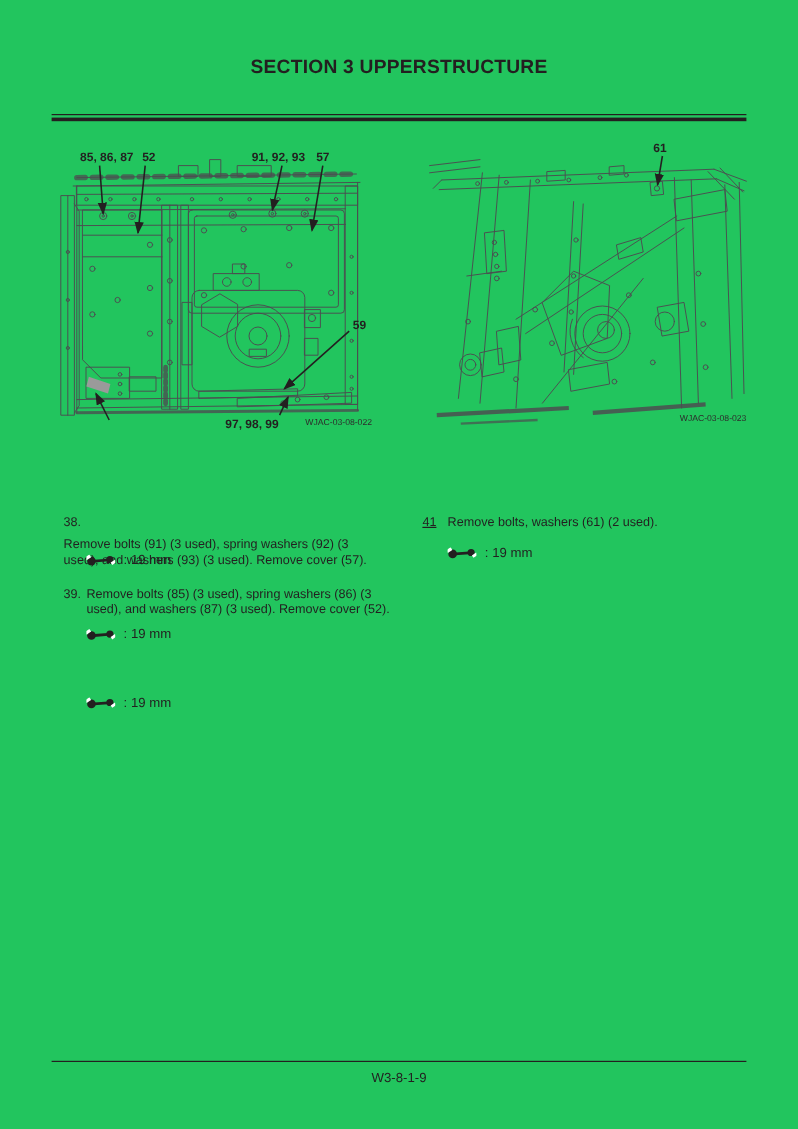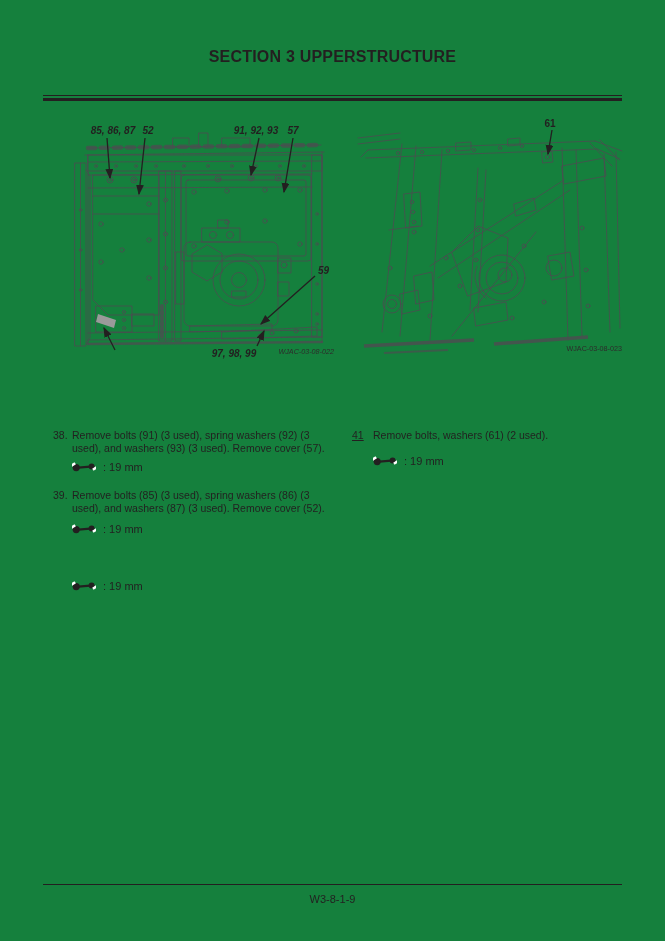--- a/index.html
+++ b/index.html
@@ -1,17 +1,17 @@
 <!DOCTYPE html>
 <html><head>
 <meta charset="utf-8">
 <style>
   html,body{margin:0;padding:0;background:#e8e8e8;}
   .page{
-    position:relative;width:665px;height:941px;background:#15803d;
+    position:relative;width:665px;height:941px;background:#22c55e;
     font-family:"Liberation Sans","DejaVu Sans",sans-serif;color:#231f20;
     overflow:hidden;margin:0 auto;
   }
   .hdr-section{
     position:absolute;top:48px;left:0;width:100%;text-align:center;
     font-size:16px;font-weight:bold;letter-spacing:.2px;
   }
   .hdr-group{
     position:absolute;top:73px;left:0;width:100%;text-align:center;
     font-size:12.5px;font-weight:bold;
@@ -46,21 +46,21 @@
   .figcode{font-family:"Liberation Sans","DejaVu Sans",sans-serif;font-size:7.2px;fill:#2e2a2b;}
 </style>
 </head>
 <body>
 
 <div class="page">
 
   <div class="hdr-section">SECTION 3 UPPERSTRUCTURE</div>
   <div class="double-rule"></div>
 
-  <div class="fig" style="left:72px;top:118px;font-style:italic;">
+  <div class="fig" style="left:48px;top:118px;">
     <svg width="274" height="246" viewBox="0 0 274 246">
       <defs>
         <marker id="ah" markerWidth="9" markerHeight="8" refX="7" refY="3" orient="auto">
           <path d="M0,0 L8,3 L0,6 Z" fill="#231f20"></path>
         </marker>
       </defs>
 
       <g class="art">
         <rect x="3" y="45" width="11" height="183"></rect>
         <line x1="8.5" y1="45" x2="8.5" y2="228"></line>
@@ -315,21 +315,21 @@
         <line x1="138" y1="234" x2="232" y2="227" stroke-width="3.5" opacity=".85"></line>
         <line x1="28" y1="243" x2="92" y2="240" stroke-width="2" opacity=".7"></line>
       </g>
 
       <text class="lbl" x="194" y="17" text-anchor="middle">61</text>
       <line class="callout" x1="196" y1="20" x2="192" y2="44" marker-end="url(#ah)"></line>
       <text class="figcode" x="266" y="241" text-anchor="end">WJAC-03-08-023</text>
     </svg>
   </div>
 
-  <div class="step" style="left:53px;top:429px;">
+  <div class="step" style="left:53px;top:429px;flex-direction:column;">
     <span class="num">38.</span>
     <span class="txt">Remove bolts (91) (3 used), spring washers (92) (3 used), and washers (93) (3 used). Remove cover (57).</span>
   </div>
   <div class="toolline" style="left:72px;top:461px;">
     <svg width="24" height="11" viewBox="0 0 24 11">
       <circle cx="4.2" cy="5.6" r="3.6" fill="#231f20"></circle>
       <rect x="-1" y="1.2" width="4.6" height="2.6" fill="#ffffff" transform="rotate(-34 1.3 2.5)"></rect>
       <polygon points="6.5,4.4 18,3.6 18,5.8 6.5,6.8" fill="#231f20"></polygon>
       <circle cx="19.6" cy="4.4" r="3" fill="#231f20"></circle>
       <rect x="20.5" y="5.4" width="4.4" height="2.4" fill="#ffffff" transform="rotate(-34 22.7 6.6)"></rect>

